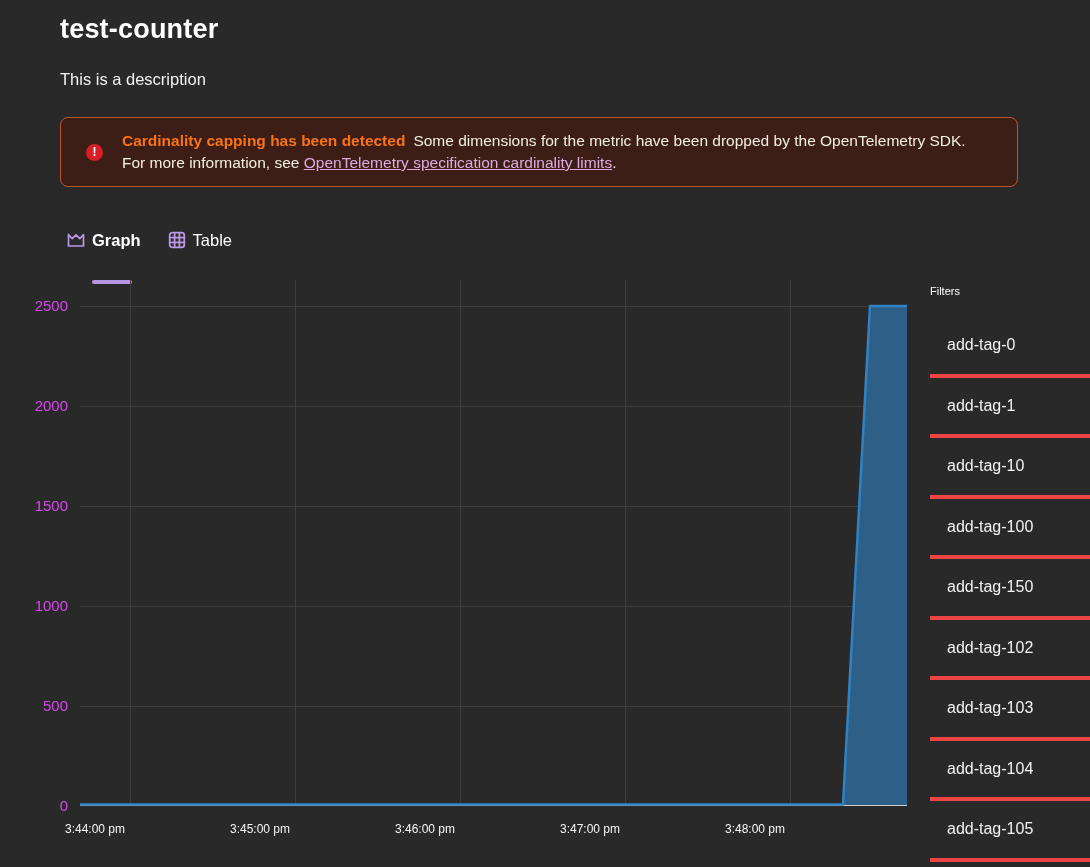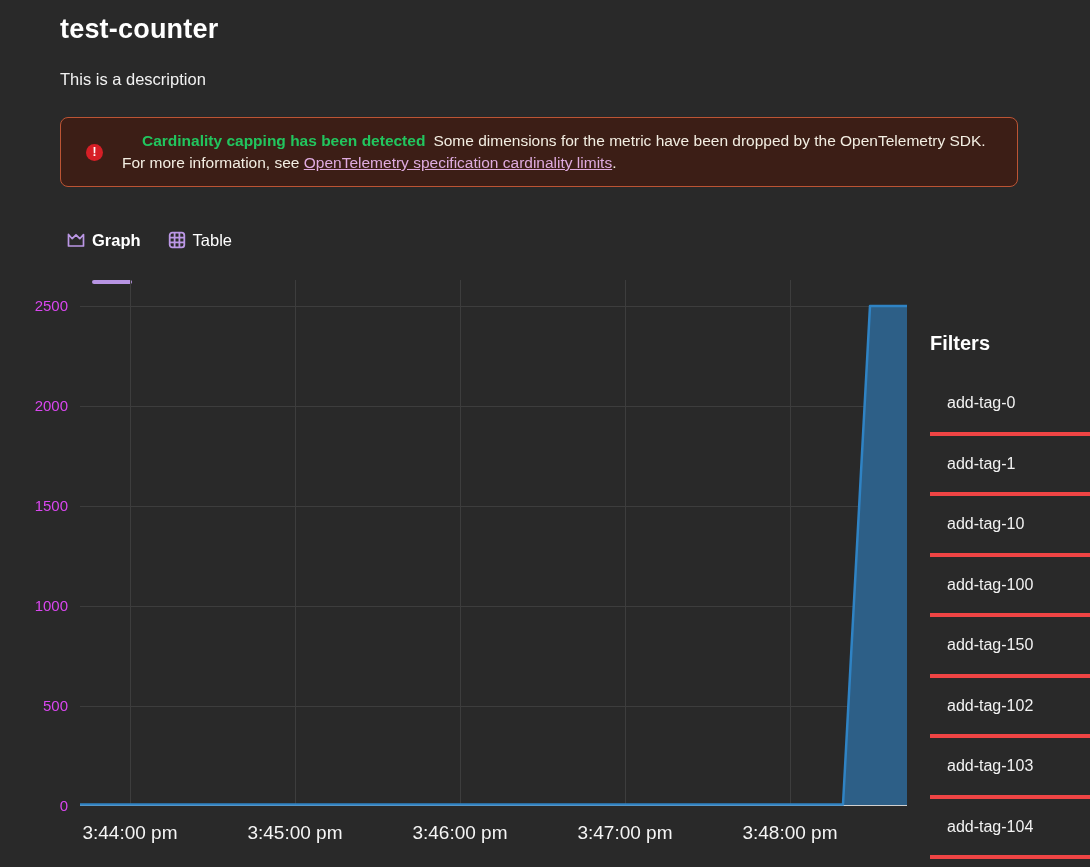--- a/index.html
+++ b/index.html
@@ -24,21 +24,21 @@
     background:#3c1e16; border:1px solid #bc5434; border-radius:8px;
     display:flex; align-items:center;
   }
   .banner-icon {
     width:17px; height:17px; border-radius:50%;
     background:#d61f26; color:#ffffff;
     font-size:12px; font-weight:700; line-height:17px; text-align:center;
     margin-left:25px; margin-right:19px; flex:0 0 auto;
   }
   .banner-text { font-size:15.5px; line-height:22px; color:#f3eee2; }
-  .banner-text b { color:#22c55e; margin-right:8px;margin-left:20px; }
+  .banner-text b { color:#f97316; margin-right:8px; }
   .banner-link { color:#dfabdf; text-decoration:underline; cursor:pointer; }
   
   .tabs { position:absolute; left:66px; top:226px; display:flex; gap:26px; }
   .tab { display:flex; flex-direction:column; cursor:pointer;gap:23px; }
   .tab-row { display:flex; align-items:center; gap:6px; height:28px; }
   .tab-label { font-size:16.5px; color:#ffffff; }
   .tab.selected .tab-label { font-weight:700; }
   .tab-underline { height:4px; width:40px; border-radius:2px; margin-top:3px; margin-left:26px; background:transparent; }
   .tab.selected .tab-underline { background:#b794e3; }
   .tab svg { display:block; }
@@ -47,26 +47,26 @@
   .plot { position:absolute; left:80px; top:10px; width:827px; height:526px; }
   .hgrid { position:absolute; left:0; width:827px; height:1px; background:#3d3d3d; }
   .vgrid { position:absolute; top:0; width:1px; height:526px; background:#3d3d3d; }
   .baseline { position:absolute; left:0; top:525px; width:827px; height:1px; background:#cfcfcf; }
   .series-svg { position:absolute; left:0; top:0; }
   .ytick {
     position:absolute; left:0; width:68px; text-align:right;
     font-size:15px; color:#d946ef; height:18px; line-height:18px;
   }
   .xtick {
-    position:absolute; width:130px; text-align:center; top:552px;
-    font-size:19px; color:#f5f5f5;
+    position:absolute; width:130px; text-align:left; top:552px;
+    font-size:12px; color:#f5f5f5;
   }
   
   .filters { position:absolute; left:930px; top:15px; width:160px; }
-  .filters-title { font-size:20px; font-weight:700; color:#ffffff;margin-top:47px; }
+  .filters-title { font-size:11px; font-weight:400; color:#ffffff; }
   .filter-list { margin-top:20px; }
   .filter-item {
     height:60.5px; display:flex; align-items:center;
     padding-left:17px; font-size:16px; color:#f2f2f2;
     border-bottom:4px solid #ef4444; cursor:pointer;
   }
   .filter-item:first-child { border-top:none; }
 </style>
 </head>
 <body>

